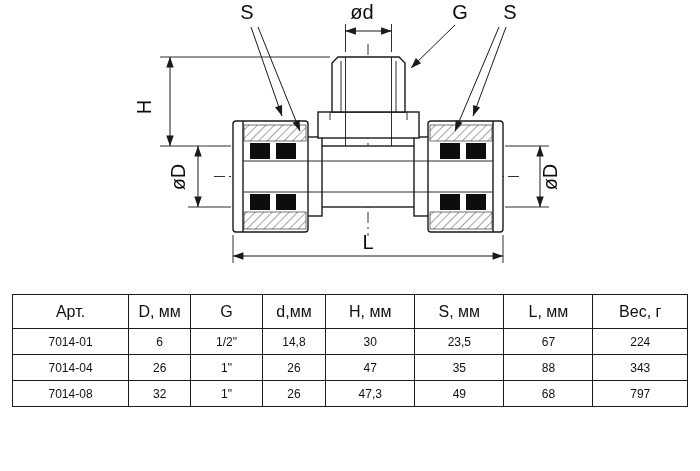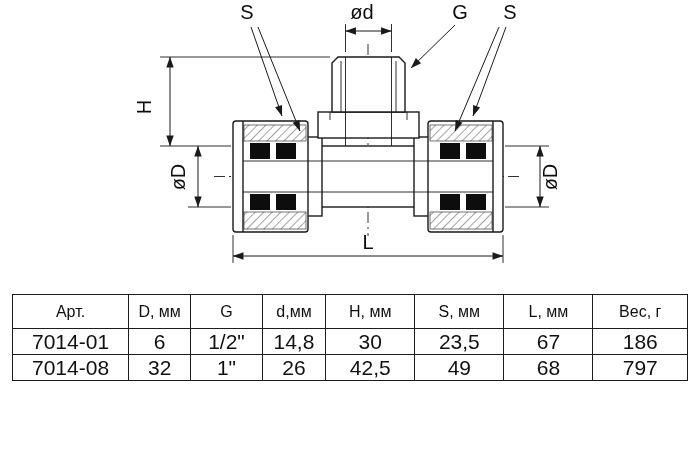--- a/index.html
+++ b/index.html
@@ -17,21 +17,21 @@
   .seal    { fill:#0d0d0d; stroke:none; }
   .hatched { fill:url(#hatch); stroke:#1a1a1a; stroke-width:0.6; }
   .lbl     { font-family:"Liberation Sans",sans-serif; font-size:20px; fill:#0d0d0d; }
 
   
   .table-wrap { padding:4px 12px 0 12px; }
   table { width:100%; border-collapse:collapse; table-layout:fixed; border:1.5px solid #1c1c1c;padding-left:32px; }
   th,td { border:1px solid #1c1c1c; text-align:center; vertical-align:middle;
           color:#101010; font-size:16px; white-space:nowrap; }
   th { height:34px; font-weight:normal; }
-  td { height:26px; font-size:21px; }
+  td { height:26px; font-size:12px; }
 </style>
 </head>
 <body>
 
 <div class="drawing-area">
 <svg viewBox="0 0 700 290" width="700" height="290">
   <defs>
     <pattern id="hatch" width="6" height="6" patternUnits="userSpaceOnUse" patternTransform="rotate(45)">
       <line x1="0" y1="0" x2="0" y2="6" stroke="#1a1a1a" stroke-width="0.8"></line>
     </pattern>
@@ -170,27 +170,37 @@
     </thead>
     <tbody>
       <tr>
         <td>7014-01</td>
         <td>6</td>
         <td>1/2"</td>
         <td>14,8</td>
         <td>30</td>
         <td>23,5</td>
         <td>67</td>
-        <td>186</td>
+        <td>224</td>
+      </tr>
+      <tr>
+        <td>7014-04</td>
+        <td>26</td>
+        <td>1"</td>
+        <td>26</td>
+        <td>47</td>
+        <td>35</td>
+        <td>88</td>
+        <td>343</td>
       </tr>
       <tr>
         <td>7014-08</td>
         <td>32</td>
         <td>1"</td>
         <td>26</td>
-        <td>42,5</td>
+        <td>47,3</td>
         <td>49</td>
         <td>68</td>
         <td>797</td>
       </tr>
     </tbody>
   </table>
 </div>
 
 </body></html>

